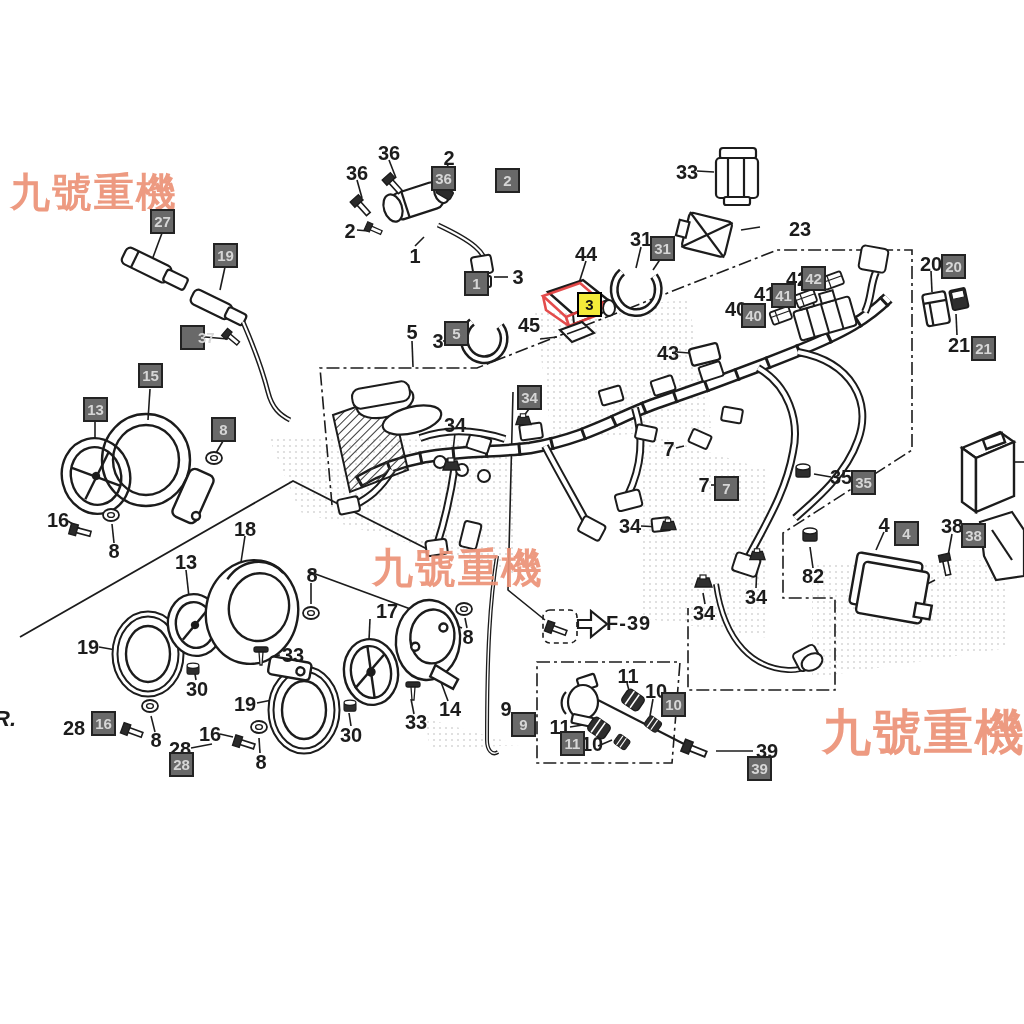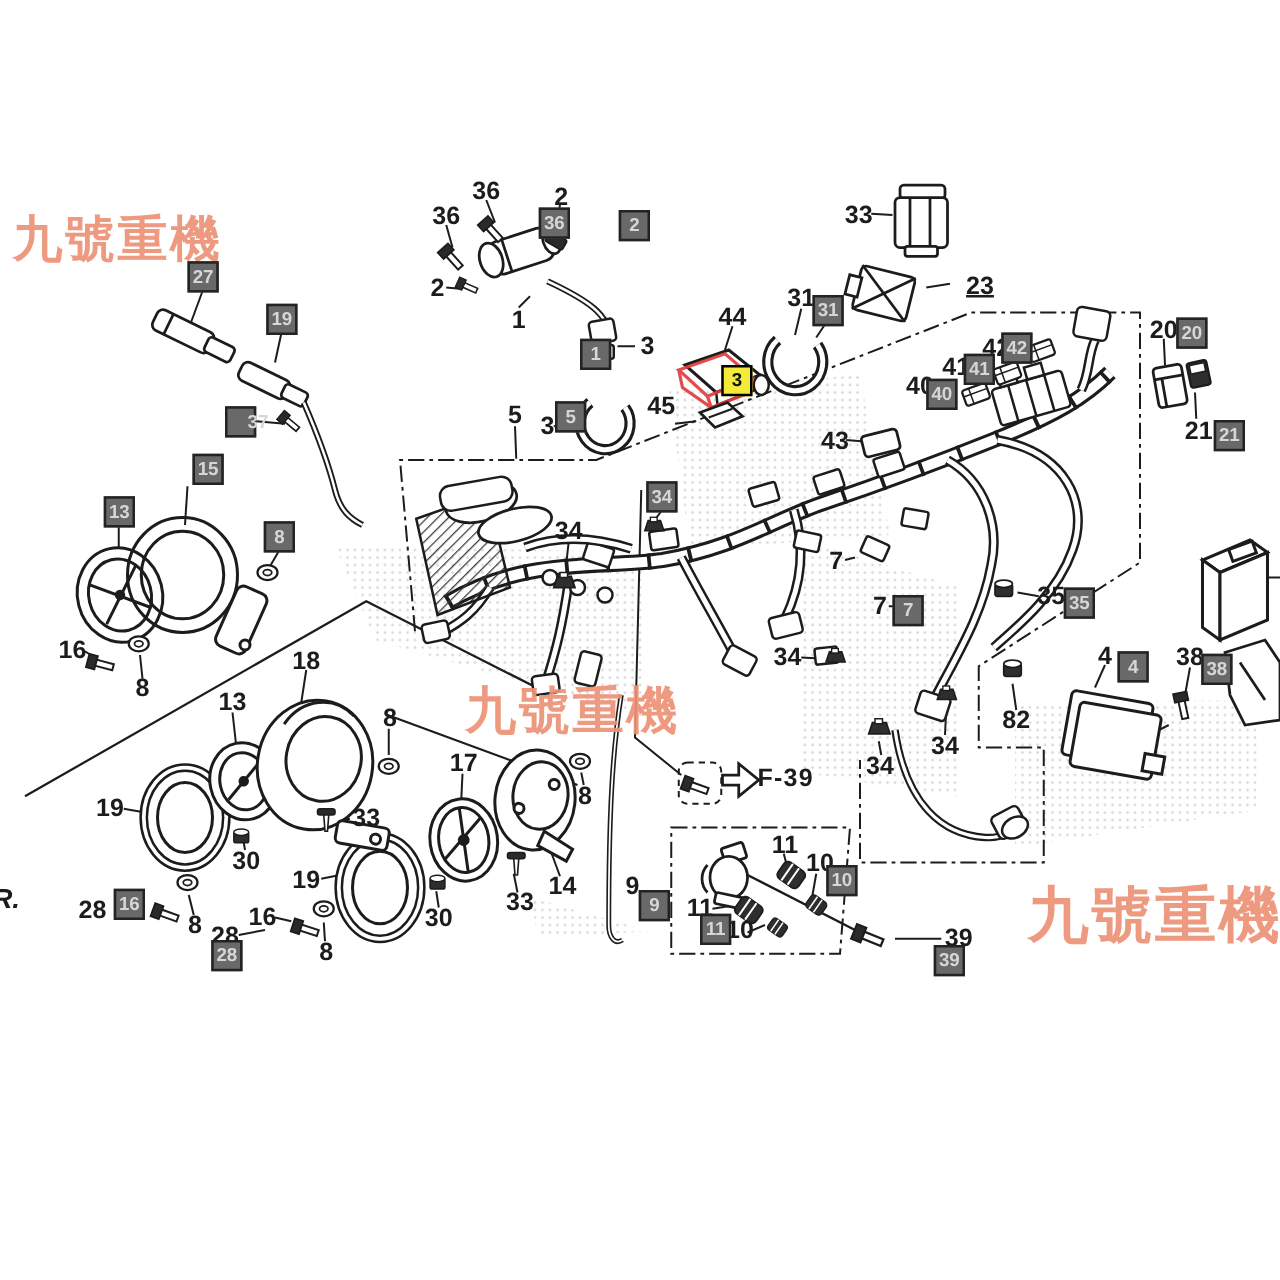--- a/index.html
+++ b/index.html
@@ -437,21 +437,21 @@
 <div id="labels">
     <div class="plain-label" style="left: 389px; top: 153px;">36</div>
     <div class="plain-label" style="left: 357px; top: 173px;">36</div>
     <div class="plain-label" style="left: 449px; top: 158px;">2</div>
     <div class="plain-label" style="left: 350px; top: 231px;">2</div>
     <div class="plain-label" style="left: 415px; top: 256px;">1</div>
     <div class="plain-label" style="left: 518px; top: 277px;">3</div>
     <div class="plain-label" style="left: 586px; top: 254px;">44</div>
     <div class="plain-label" style="left: 641px; top: 239px;">31</div>
     <div class="plain-label" style="left: 687px; top: 172px;">33</div>
-    <div class="plain-label" style="left: 784px; top: 229px; text-decoration: underline;">23</div>
+    <div class="plain-label" style="left: 800px; top: 229px;">23</div>
     <div class="plain-label" style="left: 412px; top: 332px;">5</div>
     <div class="plain-label" style="left: 438px; top: 341px;">3</div>
     <div class="plain-label" style="left: 529px; top: 325px;">45</div>
     <div class="plain-label" style="left: 668px; top: 353px;">43</div>
     <div class="plain-label" style="left: 797px; top: 279px;">42</div>
     <div class="plain-label" style="left: 765px; top: 294px;">41</div>
     <div class="plain-label" style="left: 736px; top: 309px;">40</div>
     <div class="plain-label" style="left: 931px; top: 264px;">20</div>
     <div class="plain-label" style="left: 959px; top: 345px;">21</div>
     <div class="plain-label" style="left: 455px; top: 425px;">34</div>
@@ -465,21 +465,21 @@
     <div class="plain-label" style="left: 952px; top: 526px;">38</div>
     <div class="plain-label" style="left: 813px; top: 576px;">82</div>
     <div class="plain-label" style="left: 58px; top: 520px;">16</div>
     <div class="plain-label" style="left: 114px; top: 551px;">8</div>
     <div class="plain-label" style="left: 245px; top: 529px;">18</div>
     <div class="plain-label" style="left: 186px; top: 562px;">13</div>
     <div class="plain-label" style="left: 88px; top: 647px;">19</div>
     <div class="plain-label" style="left: 197px; top: 689px;">30</div>
     <div class="plain-label" style="left: 293px; top: 655px;">33</div>
     <div class="plain-label" style="left: 312px; top: 575px;">8</div>
-    <div class="plain-label" style="left: 371px; top: 611px;">17</div>
+    <div class="plain-label" style="left: 387px; top: 611px;">17</div>
     <div class="plain-label" style="left: 245px; top: 704px;">19</div>
     <div class="plain-label" style="left: 210px; top: 734px;">16</div>
     <div class="plain-label" style="left: 74px; top: 728px;">28</div>
     <div class="plain-label" style="left: 180px; top: 749px;">28</div>
     <div class="plain-label" style="left: 156px; top: 740px;">8</div>
     <div class="plain-label" style="left: 261px; top: 762px;">8</div>
     <div class="plain-label" style="left: 351px; top: 735px;">30</div>
     <div class="plain-label" style="left: 416px; top: 722px;">33</div>
     <div class="plain-label" style="left: 450px; top: 709px;">14</div>
     <div class="plain-label" style="left: 468px; top: 637px;">8</div>
@@ -487,21 +487,21 @@
     <div class="plain-label" style="left: 628px; top: 676px;">11</div>
     <div class="plain-label" style="left: 656px; top: 691px;">10</div>
     <div class="plain-label" style="left: 560px; top: 727px;">11</div>
     <div class="plain-label" style="left: 592px; top: 744px;">10</div>
     <div class="plain-label" style="left: 767px; top: 751px;">39</div>
   </div>
 <div id="badges">
     <div class="badge" style="left: 150px; top: 209px;">27</div>
     <div class="badge" style="left: 213px; top: 243px;">19</div>
     <div class="badge" style="left: 180px; top: 325px; padding-left: 16px;">37</div>
-    <div class="badge" style="left: 138px; top: 363px; margin-left: 16px;">15</div>
+    <div class="badge" style="left: 138px; top: 363px;">15</div>
     <div class="badge" style="left: 83px; top: 397px;">13</div>
     <div class="badge" style="left: 211px; top: 417px;">8</div>
     <div class="badge" style="left: 431px; top: 166px;">36</div>
     <div class="badge" style="left: 495px; top: 168px;">2</div>
     <div class="badge" style="left: 464px; top: 271px;">1</div>
     <div class="badge" style="left: 444px; top: 321px;">5</div>
     <div class="badge" style="left: 650px; top: 236px;">31</div>
     <div class="badge hl" style="left: 577px; top: 292px;">3</div>
     <div class="badge" style="left: 801px; top: 266px;">42</div>
     <div class="badge" style="left: 771px; top: 283px;">41</div>

